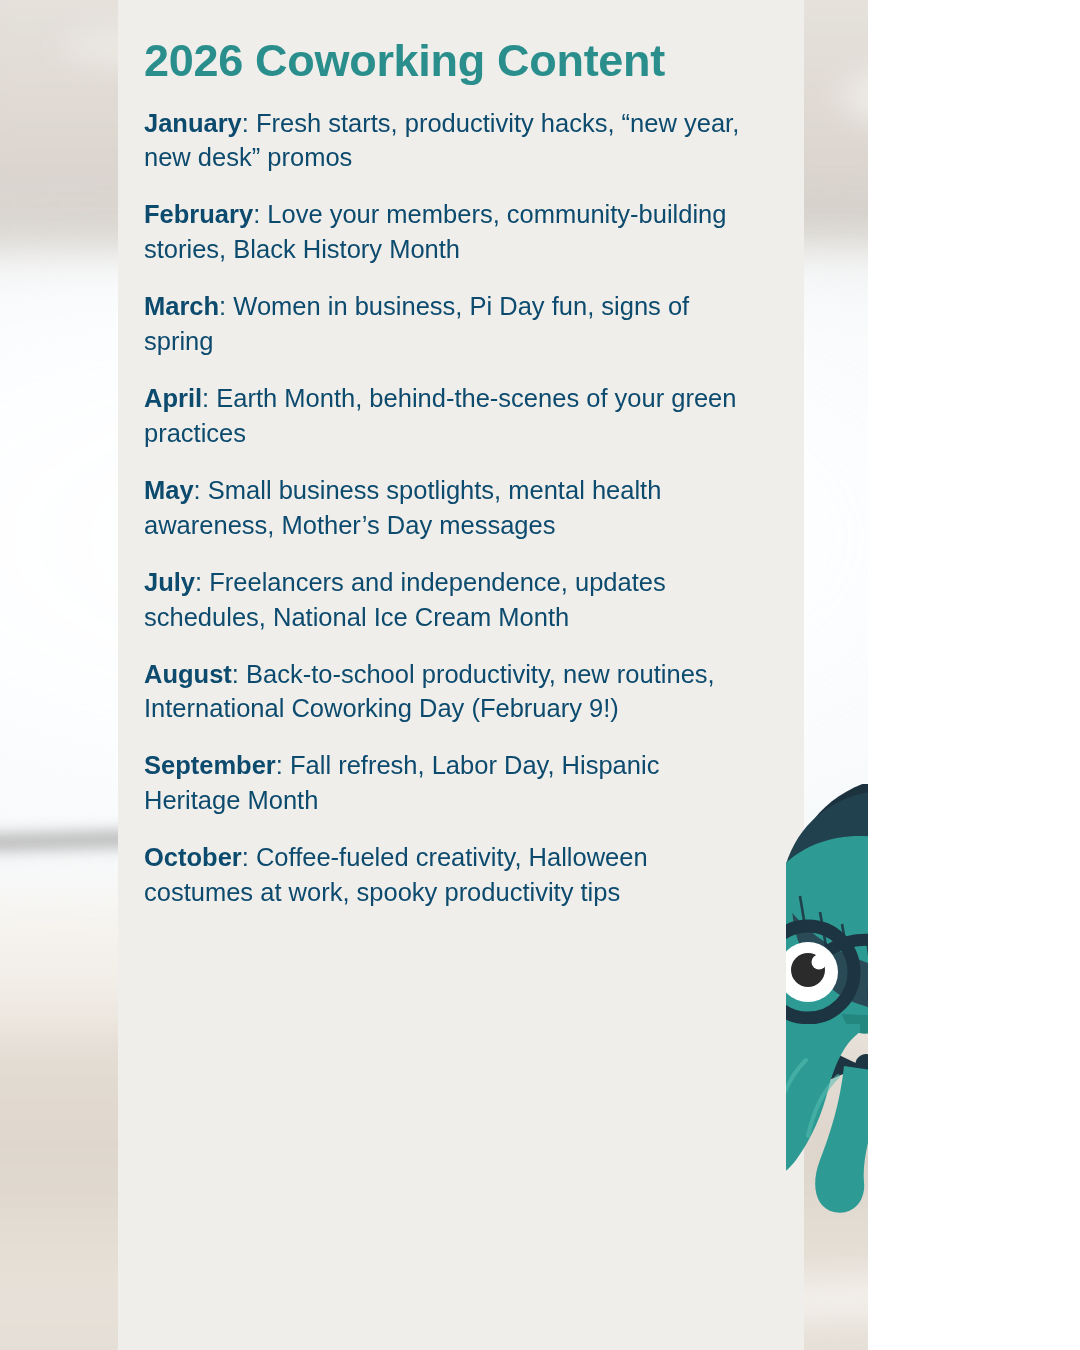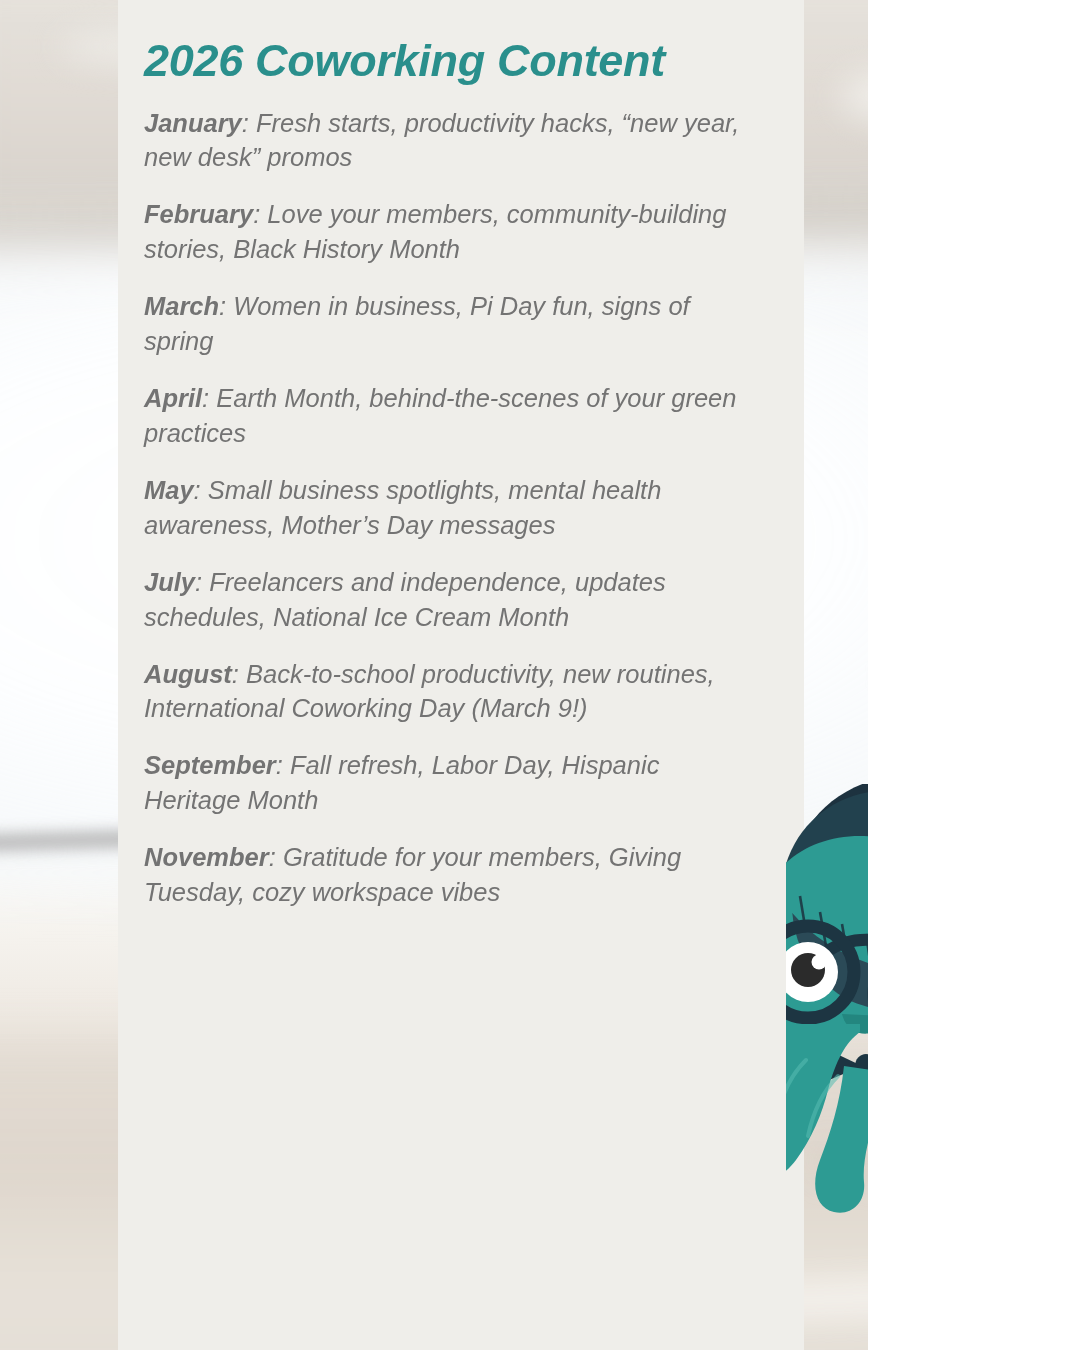--- a/index.html
+++ b/index.html
@@ -13,21 +13,20 @@
     overflow: hidden;
     font-family: "Liberation Sans", sans-serif;
   }
 
   #poster {
     position: relative;
     width: 868px;
     height: 1350px;
     overflow: hidden;
     background: #f2f0ec;
-    font-style: italic;
   }
 
   
   .bg {
     position: absolute;
     inset: 0;
     overflow: hidden;
   }
   .bg-base {
     position: absolute;
@@ -165,21 +164,21 @@
     font-weight: 700;
     color: #2a8f8c;
     letter-spacing: -0.3px;
     line-height: 1.1;
     margin: 0 0 20px 0;
     font-family: "Liberation Sans", sans-serif;
   }
   .entry {
     font-size: 25.5px;
     line-height: 1.37;
-    color: #737373;
+    color: #0c4a6e;
     margin: 10px 0 22px 0;
     max-width: 620px;
   }
   .entry:last-child { margin-bottom: 0; }
   .entry .m { font-weight: 700; }
 
   
   .mascot {
     position: absolute;
     left: 786px;
@@ -223,26 +222,26 @@
 
     <p class="entry"><span class="m">March</span><span>: </span><span>Women in business, Pi Day fun, signs of spring</span></p>
 
     <p class="entry"><span class="m">April</span><span>: </span><span>Earth Month, behind-the-scenes of your green practices</span></p>
 
     <p class="entry"><span class="m">May</span><span>: </span><span>Small business spotlights, mental health awareness, Mother’s Day messages</span></p>
 
 
     <p class="entry"><span class="m">July</span><span>: </span><span>Freelancers and independence, updates schedules, National Ice Cream Month</span></p>
 
-    <p class="entry"><span class="m">August</span><span>: </span><span>Back-to-school productivity, new routines, International Coworking Day (March 9!)</span></p>
+    <p class="entry"><span class="m">August</span><span>: </span><span>Back-to-school productivity, new routines, International Coworking Day (February 9!)</span></p>
 
     <p class="entry"><span class="m">September</span><span>: </span><span>Fall refresh, Labor Day, Hispanic Heritage Month</span></p>
 
-
-    <p class="entry"><span class="m">November</span><span>: </span><span>Gratitude for your members, Giving Tuesday, cozy workspace vibes</span></p>
+    <p class="entry"><span class="m">October</span><span>: </span><span>Coffee-fueled creativity, Halloween costumes at work, spooky productivity tips</span></p>
+
 
   </div>
 
   <div class="mascot">
     <svg viewBox="0 0 300 430" xmlns="http://www.w3.org/2000/svg">
       <defs>
         <clipPath id="beanieClip">
           <path d="M6 120 C6 44 62 -6 132 -6 C208 -6 252 44 252 118 C252 186 206 236 138 236 C66 236 6 190 6 120 Z"></path>
         </clipPath>
       </defs>

